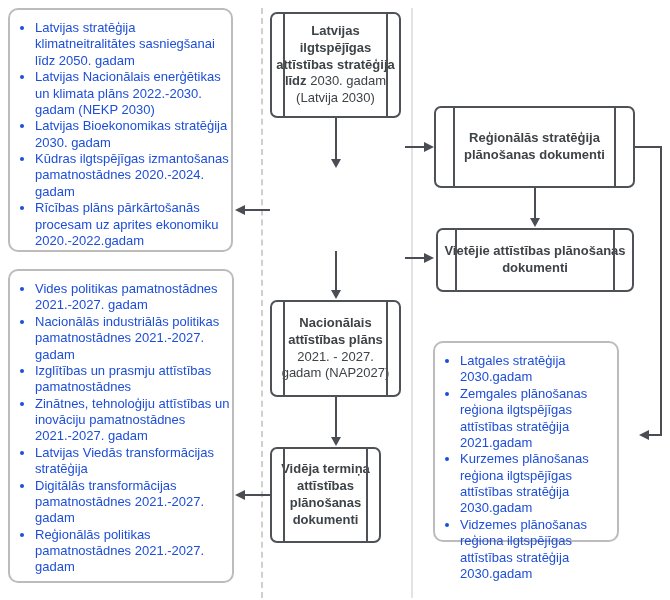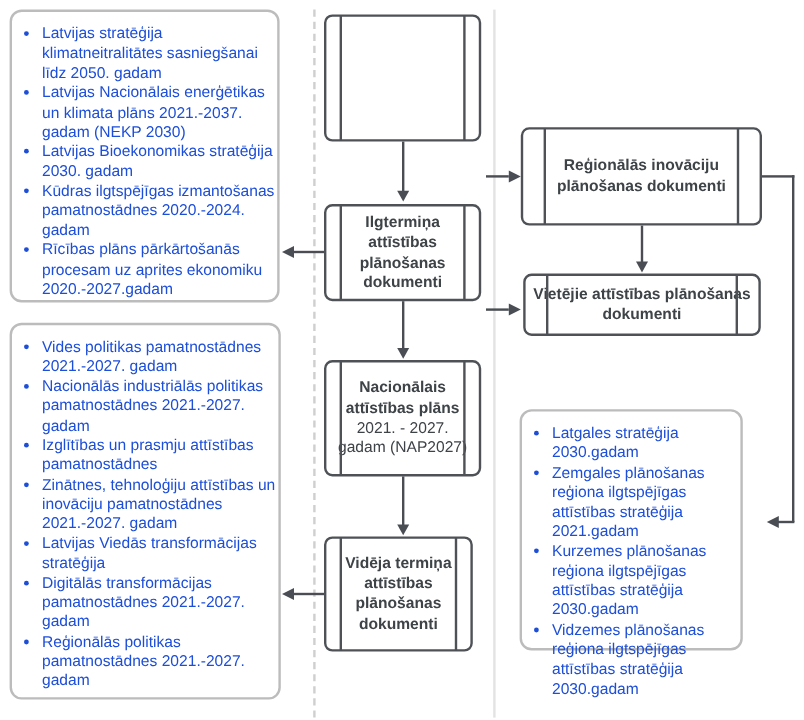--- a/index.html
+++ b/index.html
@@ -42,24 +42,24 @@
 <body>
 
 <div class="canvas">
 
   <div class="lane-dashed" style="left:261px;top:8px;height:590px;"></div>
   <div class="lane-solid" style="left:411px;top:8px;height:590px;"></div>
 
   <div class="listbox" style="left:8px;top:8px;width:225px;height:244px;">
     <ul>
       <li>Latvijas stratēģija klimatneitralitātes sasniegšanai līdz 2050. gadam</li>
-      <li>Latvijas Nacionālais enerģētikas un klimata plāns 2021.-2037. gadam (NEKP 2030)</li>
+      <li>Latvijas Nacionālais enerģētikas un klimata plāns 2022.-2030. gadam (NEKP 2030)</li>
       <li>Latvijas Bioekonomikas stratēģija 2030. gadam</li>
       <li>Kūdras ilgtspējīgas izmantošanas pamatnostādnes 2020.-2024. gadam</li>
-      <li>Rīcības plāns pārkārtošanās procesam uz aprites ekonomiku 2020.-2027.gadam</li>
+      <li>Rīcības plāns pārkārtošanās procesam uz aprites ekonomiku 2020.-2022.gadam</li>
     </ul>
   </div>
 
   <div class="listbox" style="left:8px;top:269px;width:226px;height:314px;">
     <ul>
       <li>Vides politikas pamatnostādnes 2021.-2027. gadam</li>
       <li>Nacionālās industriālās politikas pamatnostādnes 2021.-2027. gadam</li>
       <li>Izglītības un prasmju attīstības pamatnostādnes</li>
       <li>Zinātnes, tehnoloģiju attīstības un inovāciju pamatnostādnes 2021.-2027. gadam</li>
       <li>Latvijas Viedās transformācijas stratēģija</li>
@@ -73,47 +73,43 @@
       <li>Latgales stratēģija 2030.gadam</li>
       <li>Zemgales plānošanas reģiona ilgtspējīgas attīstības stratēģija 2021.gadam</li>
       <li>Kurzemes plānošanas reģiona ilgtspējīgas attīstības stratēģija 2030.gadam</li>
       <li>Vidzemes plānošanas reģiona ilgtspējīgas attīstības stratēģija 2030.gadam</li>
     </ul>
   </div>
 
   <div class="proc" style="left:270px;top:12px;width:131px;height:106px;">
     <span class="bar l"></span>
     <span class="bar r"></span>
+    <div class="inner"><span class="b">Latvijas ilgtspējīgas attīstības stratēģija līdz</span> <span>2030. gadam (Latvija 2030)</span></div>
   </div>
 
-  <div class="proc" style="left:270px;top:170px;width:131px;height:81px;">
-    <span class="bar l"></span>
-    <span class="bar r"></span>
-    <div class="inner"><span class="b">Ilgtermiņa attīstības plānošanas dokumenti</span><span></span></div>
-  </div>
 
   <div class="proc" style="left:270px;top:300px;width:131px;height:97px;">
     <span class="bar l"></span>
     <span class="bar r"></span>
     <div class="inner"><span class="b">Nacionālais attīstības plāns</span> <span>2021. - 2027. gadam (NAP2027)</span></div>
   </div>
 
-  <div class="proc" style="left:270px;top:447px;width:124px;height:96px;">
+  <div class="proc" style="left:270px;top:447px;width:111px;height:96px;">
     <span class="bar l"></span>
     <span class="bar r"></span>
     <div class="inner"><span class="b">Vidēja termiņa attīstības plānošanas dokumenti</span><span></span></div>
   </div>
 
   <div class="proc wide b" style="left:434px;top:106px;width:201px;height:82px;font-weight:bold;">
     <span class="bar l"></span>
     <span class="bar r"></span>
-    <div class="inner">Reģionālās inovāciju plānošanas dokumenti</div>
+    <div class="inner">Reģionālās stratēģija plānošanas dokumenti</div>
   </div>
 
-  <div class="proc wide" style="left:436px;top:228px;width:198px;height:52px;font-weight:bold;">
+  <div class="proc wide" style="left:436px;top:228px;width:198px;height:64px;font-weight:bold;">
     <span class="bar l"></span>
     <span class="bar r"></span>
     <div class="inner">Vietējie attīstības plānošanas dokumenti</div>
   </div>
 
   <div>
     <div class="ln" style="left:335px;top:118px;width:2px;height:42px;"></div>
     <div class="ah down" style="left:331px;top:159px;"></div>
   </div>
   <div>

